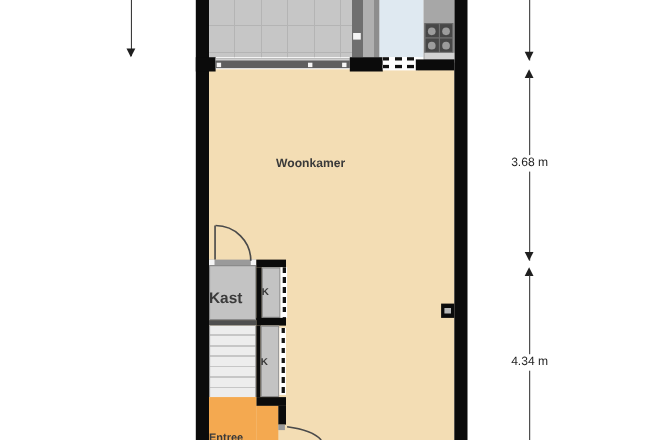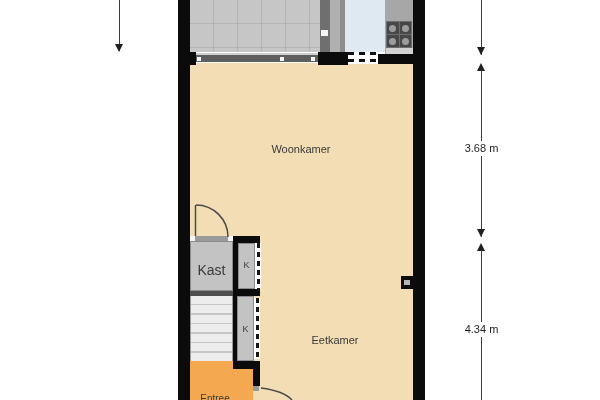--- a/index.html
+++ b/index.html
@@ -1,21 +1,21 @@
 <!DOCTYPE html>
 <html><head>
 <meta charset="utf-8">
 <style>
   html,body{margin:0;padding:0;background:#ffffff;}
   #stage{position:relative;width:600px;height:400px;overflow:hidden;background:#ffffff;
          font-family:"Liberation Sans",sans-serif;}
   .abs{position:absolute;}
   .wall{background:#0b0b0b;}
   .graywall{background:#4f4f4f;}
-  .label{color:#3a3a3a;font-weight:normal;text-align:center;line-height:1;}
+  .label{color:#3a3a3a;font-weight:bold;line-height:1;}
   .dimlabel{color:#1f1f1f;font-size:11px;text-align:center;background:#ffffff;line-height:15px;}
   .dimline{background:#3c3c3c;width:1px;}
   .arr-down{width:0;height:0;border-left:4px solid transparent;border-right:4px solid transparent;border-top:8px solid #1f1f1f;}
   .arr-up{width:0;height:0;border-left:4px solid transparent;border-right:4px solid transparent;border-bottom:8px solid #1f1f1f;}
   .balcony{background:#c6c6c6;
     background-image:
       repeating-linear-gradient(to right, transparent 0 23px, #b4b4b4 23px 24px),
       repeating-linear-gradient(to bottom, transparent 0 23px, #b4b4b4 23px 24px);}
   .closet{background:#c3c3c3;box-shadow:inset 0 0 0 1px #8b8b8b;}
   .stairs{background:repeating-linear-gradient(to bottom,#ededed 0 8px,#c6c6c6 8px 9.5px);
@@ -101,21 +101,20 @@
   <div class="abs wall" style="left:253px;top:369px;width:7px;height:17px;"></div>
   <div class="abs" style="left:253px;top:386px;width:6px;height:5px;background:#9a9a9a;"></div>
 
   <svg width="600" height="400">
     <line x1="195.5" y1="205" x2="195.5" y2="236" stroke="#4a4a4a" stroke-width="1.5"></line>
     <path d="M 196 205 A 32 32 0 0 1 228 237" fill="none" stroke="#4a4a4a" stroke-width="1.5"></path>
     <path d="M 261 388 Q 284 391 292 400" fill="none" stroke="#4a4a4a" stroke-width="1.5"></path>
   </svg>
 
   <div class="abs label" style="left:251px;top:144px;width:100px;font-size:11px;">Woonkamer</div>
-  <div class="abs label" style="left:285px;top:335px;width:100px;font-size:11px;">Eetkamer</div>
   <div class="abs label" style="left:190px;top:263px;width:43px;font-size:14px;">Kast</div>
   <div class="abs label" style="left:238px;top:261px;width:17px;font-size:9px;">K</div>
   <div class="abs label" style="left:237px;top:325px;width:17px;font-size:9px;">K</div>
   <div class="abs label" style="left:190px;top:394px;width:50px;font-size:10px;">Entree</div>
 
   <div class="abs dimline" style="left:119px;top:0;height:51px;"></div>
   <div class="abs arr-down" style="left:115px;top:44px;"></div>
 
   <div class="abs dimline" style="left:481px;top:0;height:55px;"></div>
   <div class="abs arr-down" style="left:477px;top:47px;"></div>

